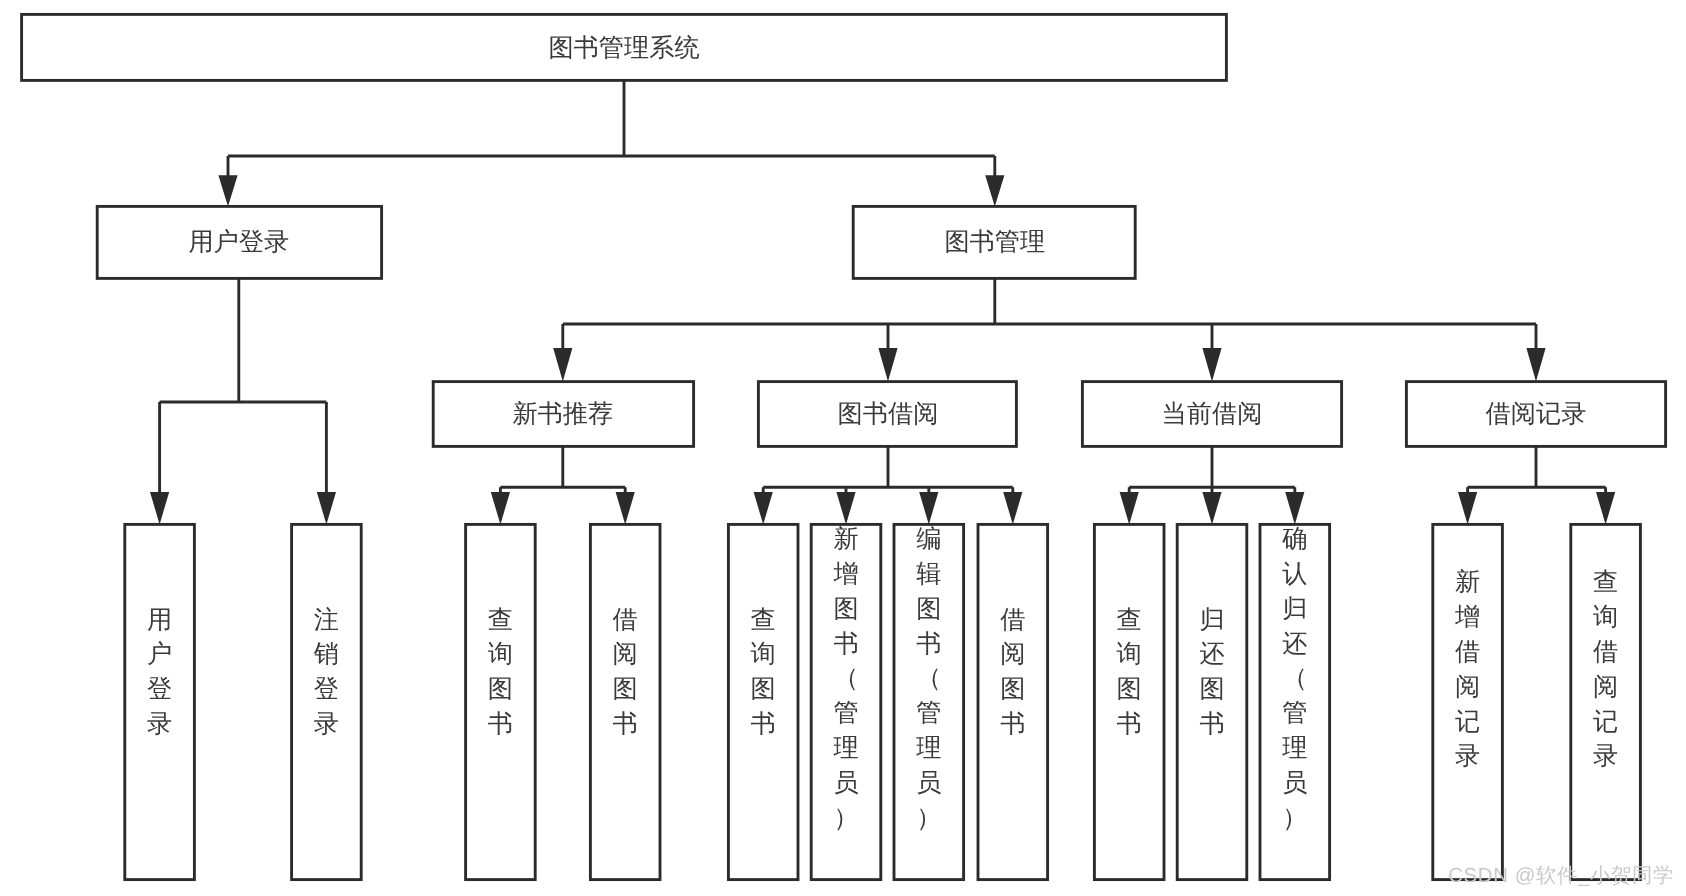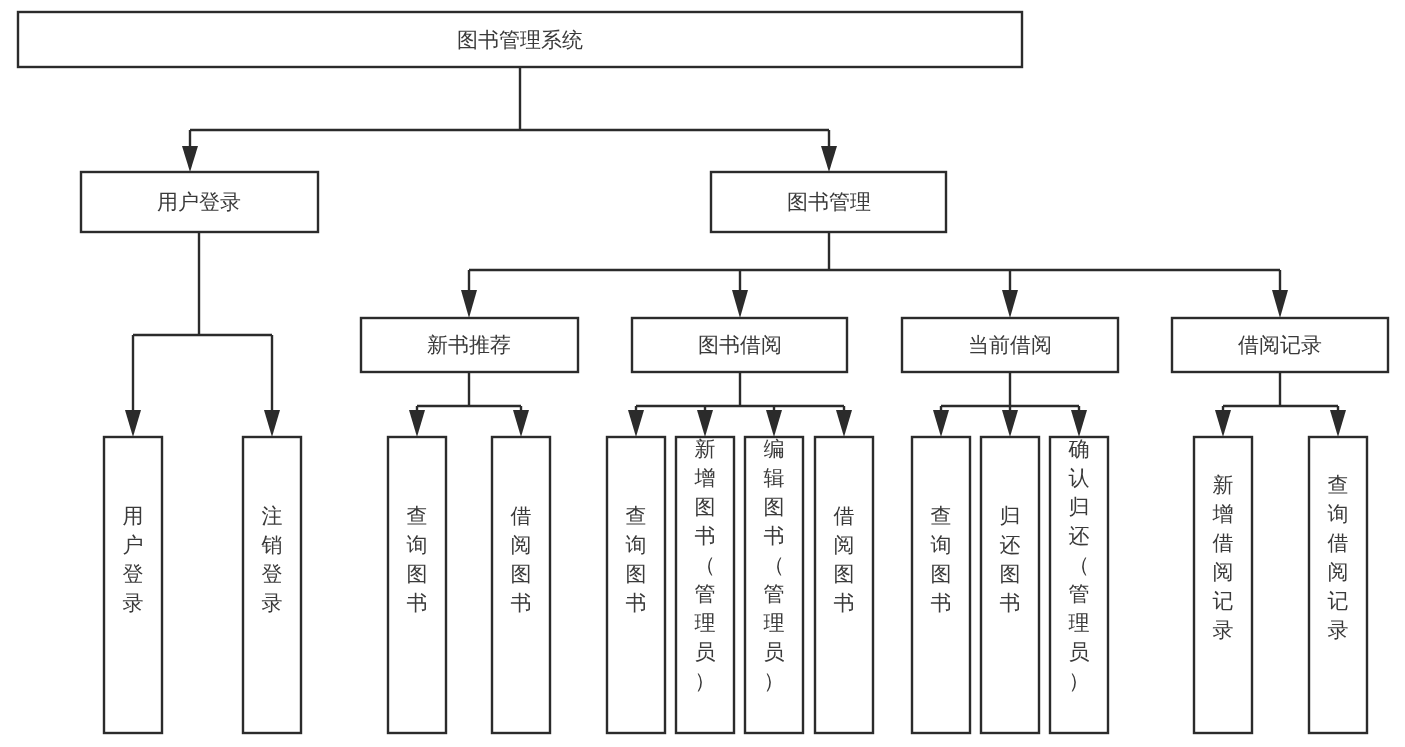--- a/index.html
+++ b/index.html
@@ -225,13 +225,14 @@
       <rect class="node-rect" x="1194" y="437" width="58" height="296"></rect>
       <text class="node-label-vert" x="1223" y="492"><tspan x="1223" y="492">新</tspan><tspan x="1223" y="521">增</tspan><tspan x="1223" y="550">借</tspan><tspan x="1223" y="579">阅</tspan><tspan x="1223" y="608">记</tspan><tspan x="1223" y="637">录</tspan></text>
     </g>
     <g>
       <rect class="node-rect" x="1309" y="437" width="58" height="296"></rect>
       <text class="node-label-vert" x="1338" y="492"><tspan x="1338" y="492">查</tspan><tspan x="1338" y="521">询</tspan><tspan x="1338" y="550">借</tspan><tspan x="1338" y="579">阅</tspan><tspan x="1338" y="608">记</tspan><tspan x="1338" y="637">录</tspan></text>
     </g>
 
   </svg>
 
+  <div class="watermark">CSDN @软件_小贺同学</div>
 </div>
 
 </body></html>

